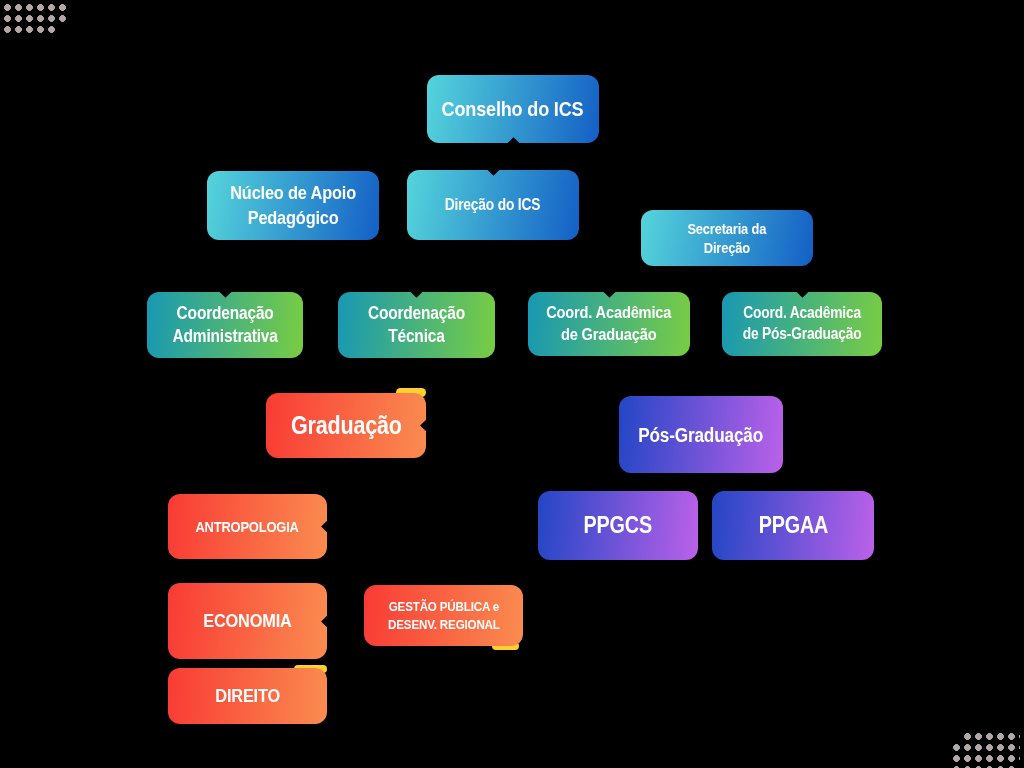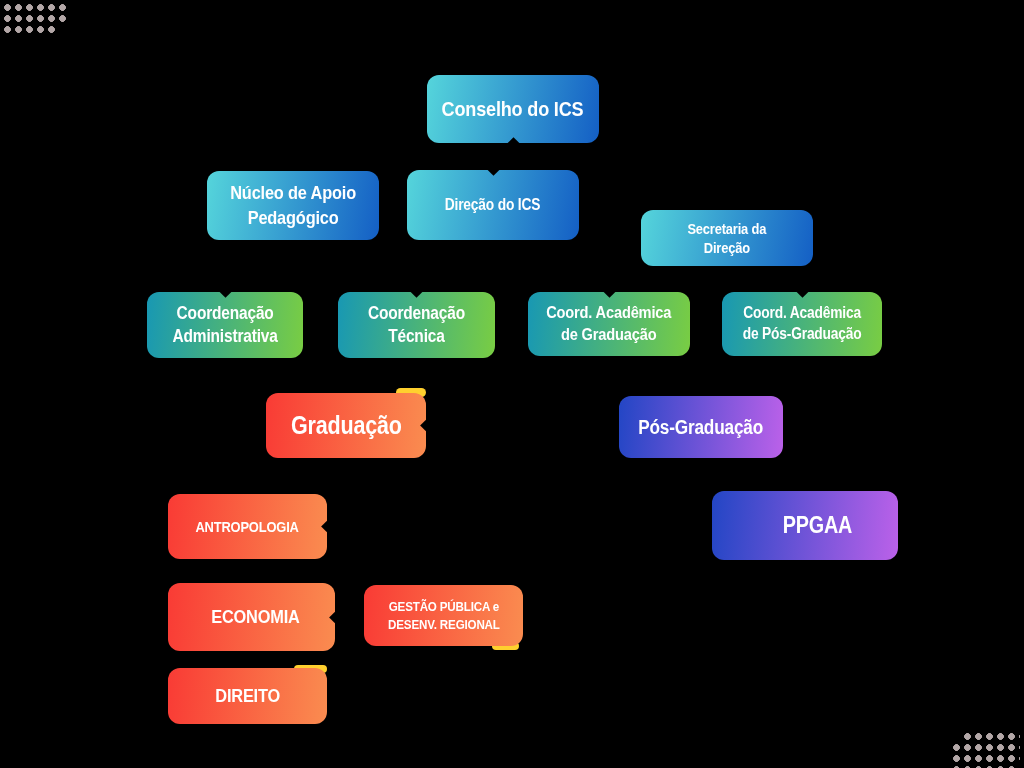--- a/index.html
+++ b/index.html
@@ -93,33 +93,36 @@
       <span>Coord. Acadêmica</span>
       <span>de Pós-Graduação</span>
     </div>
     <div class="notch n-top"></div>
   </div>
 
   <div class="node c-orange" style="left:266px;top:393px;width:160px;height:65px;font-size:25px;">
     <div class="txt">Graduação</div>
     <div class="notch n-right"></div>
   </div>
-  <div class="node c-purple" style="left:619px;top:396px;width:164px;height:62px;font-size:20px;">
+  <div class="node c-purple" style="left:619px;top:396px;width:164px;height:77px;font-size:20px;">
     <div class="txt">Pós-Graduação</div>
   </div>
 
   <div class="node c-orange" style="left:168px;top:494px;width:159px;height:65px;font-size:15px;">
     <div class="txt">ANTROPOLOGIA</div>
     <div class="notch n-right"></div>
   </div>
-  <div class="node c-purple" style="left:712px;top:491px;width:162px;height:69px;font-size:23px;padding-left:24px;">
+  <div class="node c-purple" style="left:538px;top:491px;width:160px;height:69px;font-size:23px;">
+    <div class="txt">PPGCS</div>
+  </div>
+  <div class="node c-purple" style="left:712px;top:491px;width:162px;height:69px;font-size:23px;">
     <div class="txt">PPGAA</div>
   </div>
 
-  <div class="node c-orange" style="left:168px;top:583px;width:159px;height:68px;font-size:19px;padding-left:8px;">
+  <div class="node c-orange" style="left:168px;top:583px;width:159px;height:76px;font-size:19px;">
     <div class="txt">ECONOMIA</div>
     <div class="notch n-right"></div>
   </div>
   <div class="node c-orange" style="left:364px;top:585px;width:159px;height:61px;font-size:13.5px;">
     <div class="txt">
       <span>GESTÃO PÚBLICA e</span>
       <span>DESENV. REGIONAL</span>
     </div>
   </div>
 

